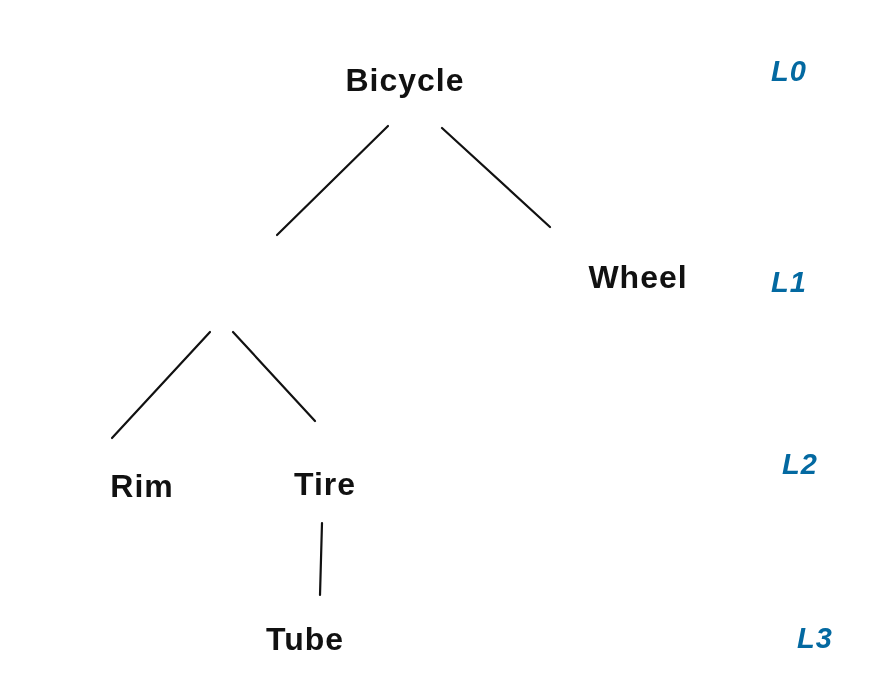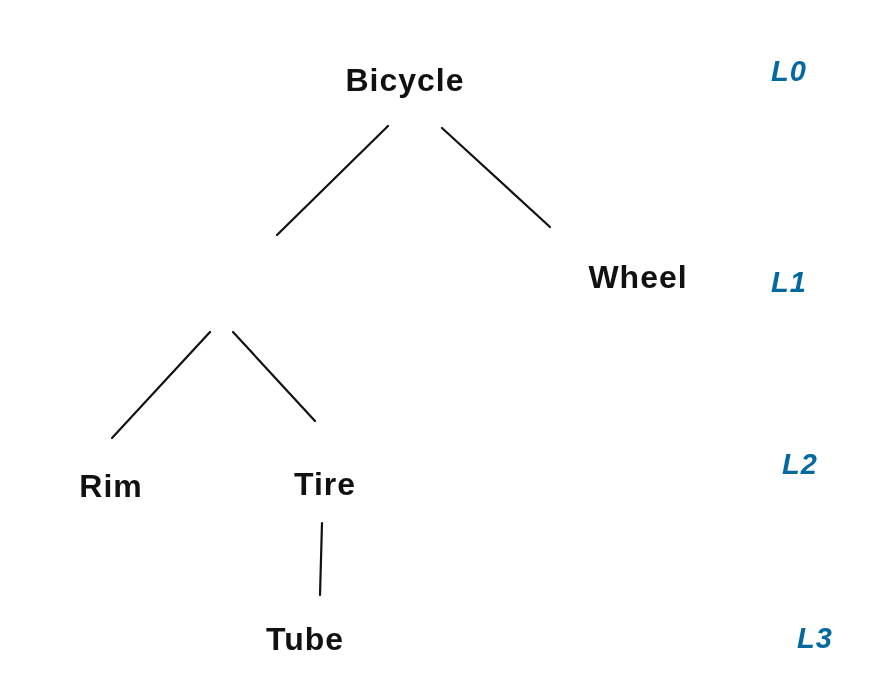--- a/index.html
+++ b/index.html
@@ -50,21 +50,21 @@
   <svg class="edges-layer" width="870" height="690" viewBox="0 0 870 690">
       <line x1="388" y1="126" x2="277" y2="235" stroke="#111111" stroke-width="2.2" stroke-linecap="round"></line>
       <line x1="442" y1="128" x2="550" y2="227" stroke="#111111" stroke-width="2.2" stroke-linecap="round"></line>
       <line x1="210" y1="332" x2="112" y2="438" stroke="#111111" stroke-width="2.2" stroke-linecap="round"></line>
       <line x1="233" y1="332" x2="315" y2="421" stroke="#111111" stroke-width="2.2" stroke-linecap="round"></line>
       <line x1="322" y1="523" x2="320" y2="595" stroke="#111111" stroke-width="2.2" stroke-linecap="round"></line>
     </svg>
 
   <div class="node" style="left: 405px; top: 80px;">Bicycle</div>
   <div class="node" style="left: 638px; top: 277px;">Wheel</div>
-  <div class="node" style="left: 111px; top: 486px;">Rim</div>
+  <div class="node" style="left: 142px; top: 486px;">Rim</div>
   <div class="node" style="left: 305px; top: 639px;">Tube</div>
   <div class="node" style="left: 325px; top: 484px;">Tire</div>
 
   <div class="level-label" style="left: 789px; top: 71px;">L0</div>
   <div class="level-label" style="left: 789px; top: 282px;">L1</div>
   <div class="level-label" style="left: 800px; top: 464px; text-align: center;">L2</div>
   <div class="level-label" style="left: 815px; top: 638px;">L3</div>
 
 </div>
 

